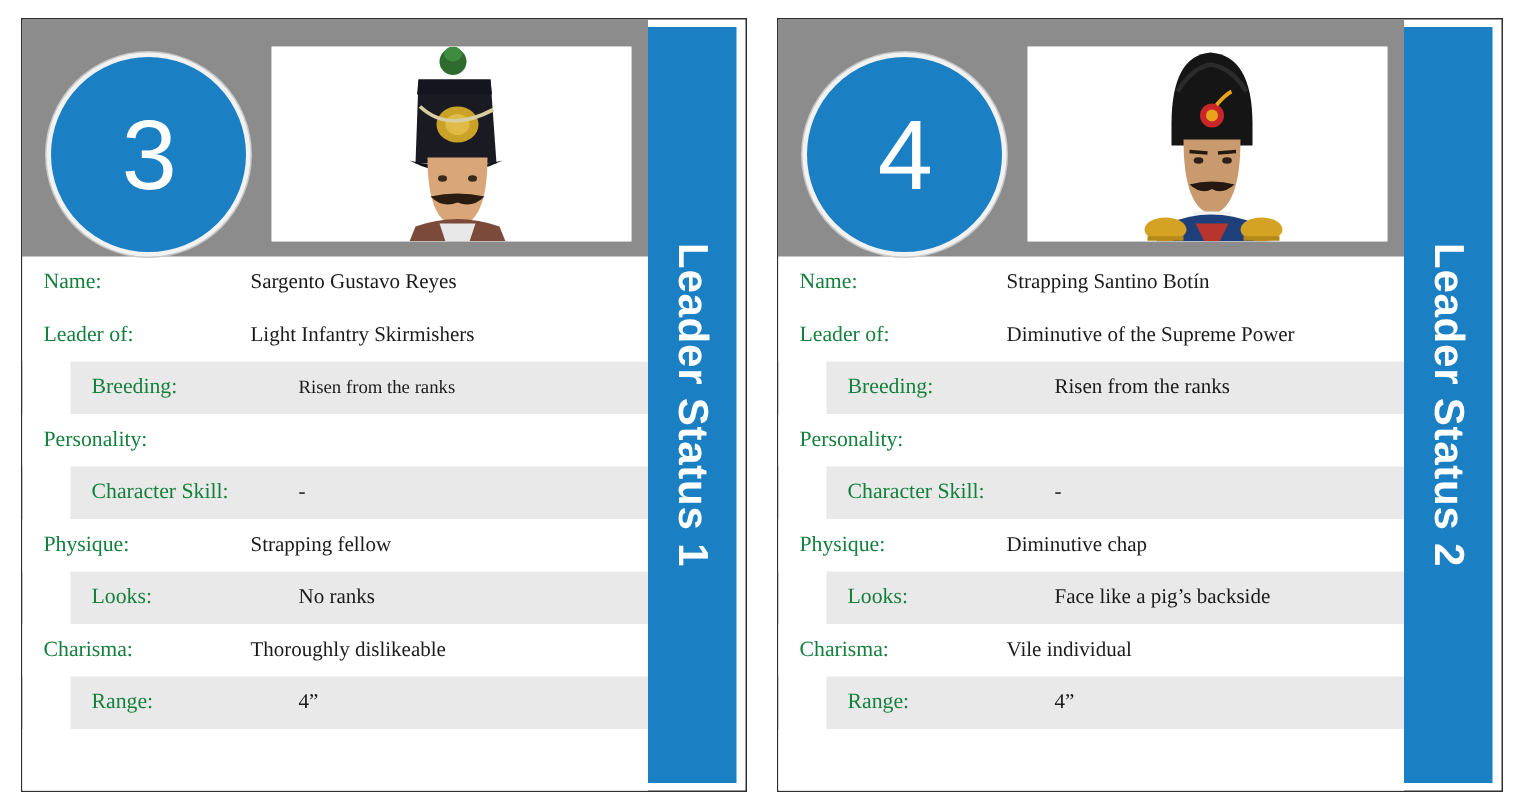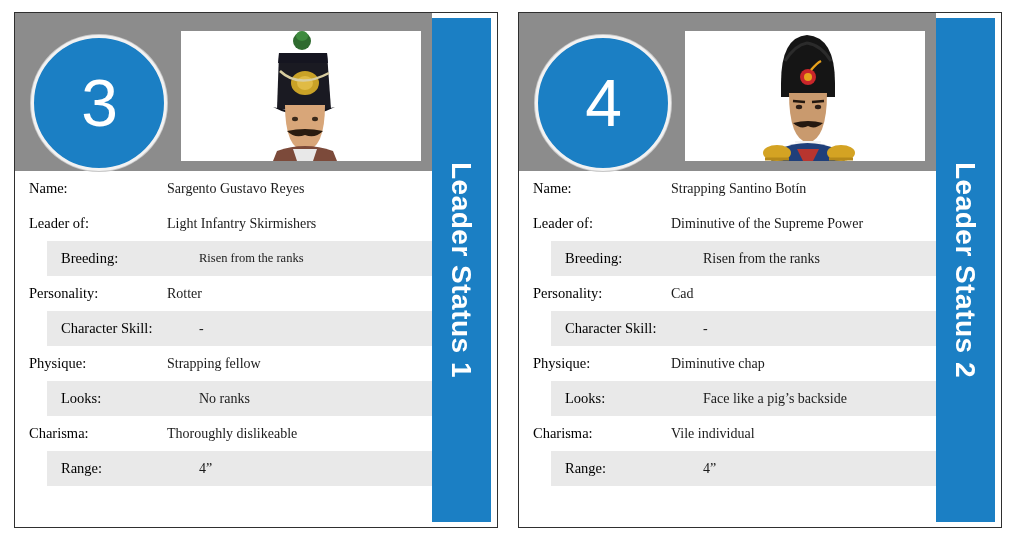--- a/index.html
+++ b/index.html
@@ -98,21 +98,21 @@
     height: 35px;
     flex: none;
   }
   .row.shade { background: #e9e9e9; margin-left: 32px; }
   .row.plain { background: #ffffff; }
   .cell-label {
     width: 152px;
     padding-left: 14px;
     box-sizing: border-box;
     font-size: 14.5px;
-    color: #000000;
+    color: #15803d;
   }
   .cell-value {
     flex: 1;
     padding-right: 10px;
     box-sizing: border-box;
     font-size: 14px;
     color: #1a1a1a;
   }
   .cell-value.small {
     font-size: 12.5px;
@@ -191,21 +191,20 @@
           <div class="row plain">
             <div class="cell-label">Leader of:</div>
             <div class="cell-value">Light Infantry  Skirmishers</div>
           </div>
           <div class="row shade">
             <div class="cell-label">Breeding:</div>
             <div class="cell-value small">Risen from  the ranks</div>
           </div>
           <div class="row plain">
             <div class="cell-label">Personality:</div>
-            <div class="cell-value">Rotter</div>
           </div>
           <div class="row shade">
             <div class="cell-label">Character Skill:</div>
             <div class="cell-value">-</div>
           </div>
           <div class="row plain">
             <div class="cell-label">Physique:</div>
             <div class="cell-value">Strapping fellow</div>
           </div>
           <div class="row shade">
@@ -280,21 +279,20 @@
           <div class="row plain">
             <div class="cell-label">Leader of:</div>
             <div class="cell-value">Diminutive of the Supreme Power</div>
           </div>
           <div class="row shade">
             <div class="cell-label">Breeding:</div>
             <div class="cell-value">Risen from the ranks</div>
           </div>
           <div class="row plain">
             <div class="cell-label">Personality:</div>
-            <div class="cell-value">Cad</div>
           </div>
           <div class="row shade">
             <div class="cell-label">Character Skill:</div>
             <div class="cell-value">-</div>
           </div>
           <div class="row plain">
             <div class="cell-label">Physique:</div>
             <div class="cell-value">Diminutive  chap</div>
           </div>
           <div class="row shade">

